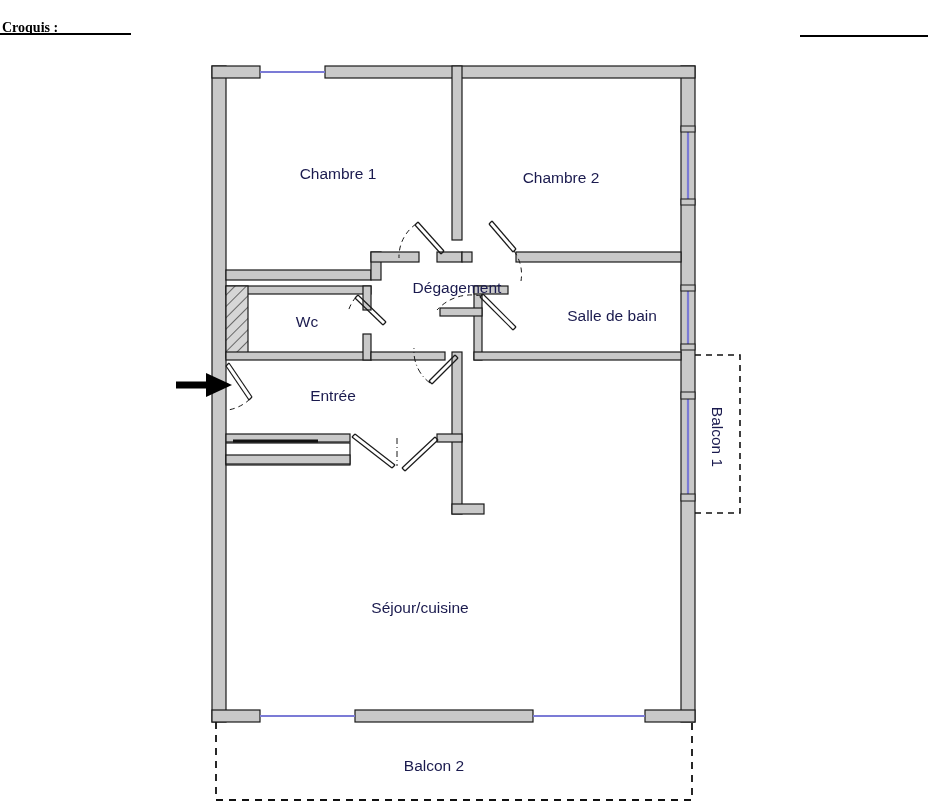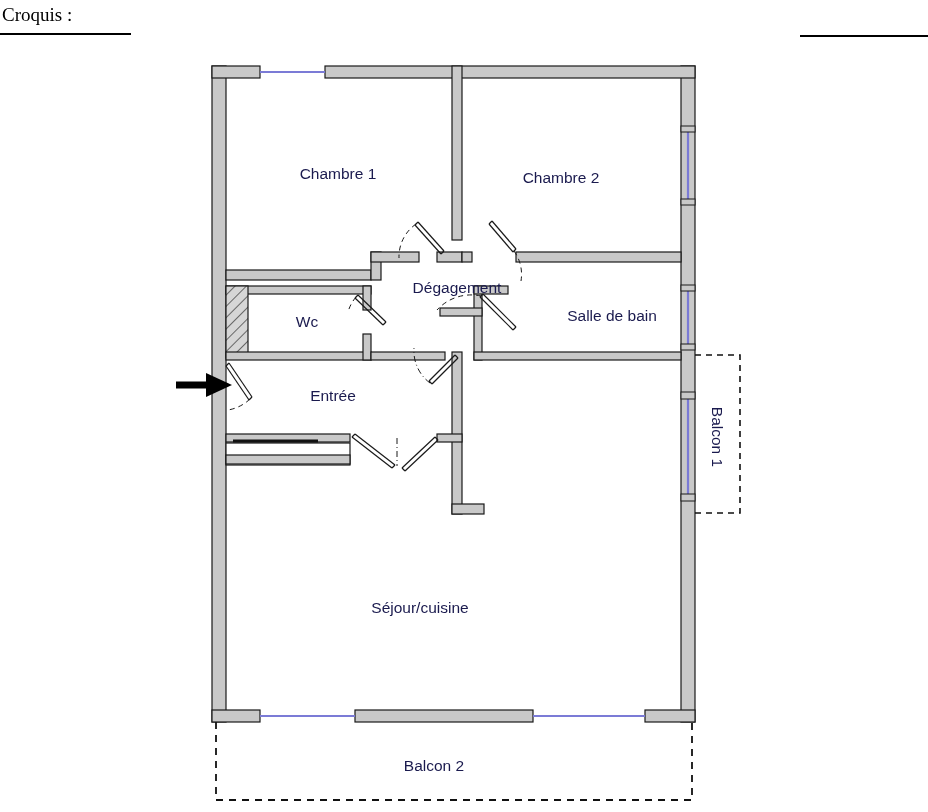--- a/index.html
+++ b/index.html
@@ -16,24 +16,24 @@
   }
   #page {
     position: relative;
     width: 928px;
     height: 812px;
     background: #ffffff;
   }
   .hdr-label {
     position: absolute;
     left: 2px;
-    top: 4px;
+    top: 20px;
     font-family: "Liberation Serif", serif;
-    font-weight: normal;
-    font-size: 19px;
+    font-weight: bold;
+    font-size: 14px;
     color: #000000;
     letter-spacing: 0px;
     white-space: nowrap;
   }
   .hdr-rule-left {
     position: absolute;
     left: 0px;
     top: 33px;
     width: 131px;
     height: 0;

